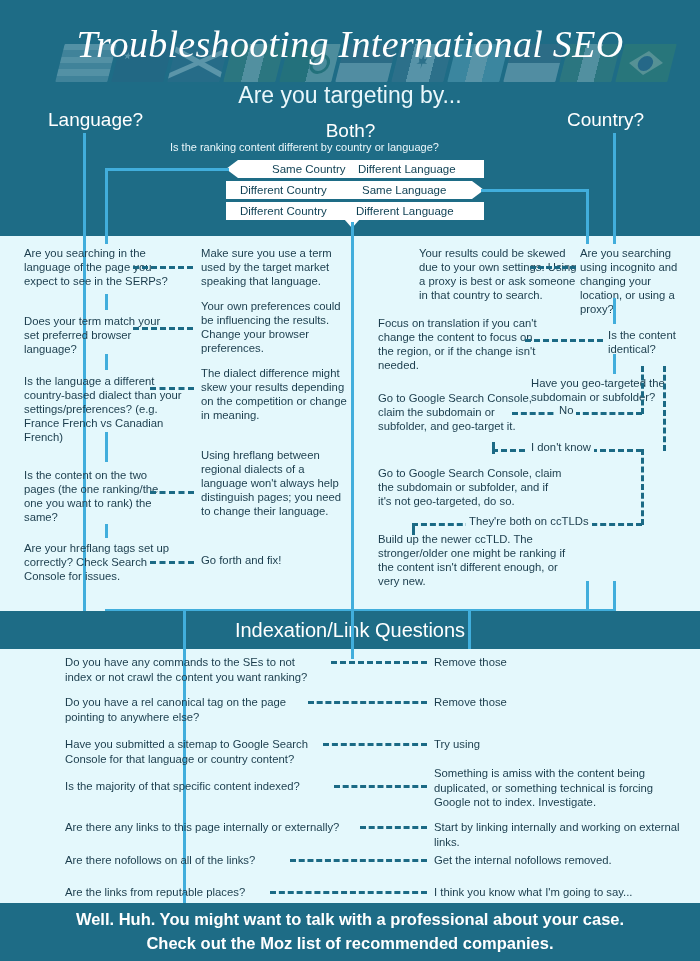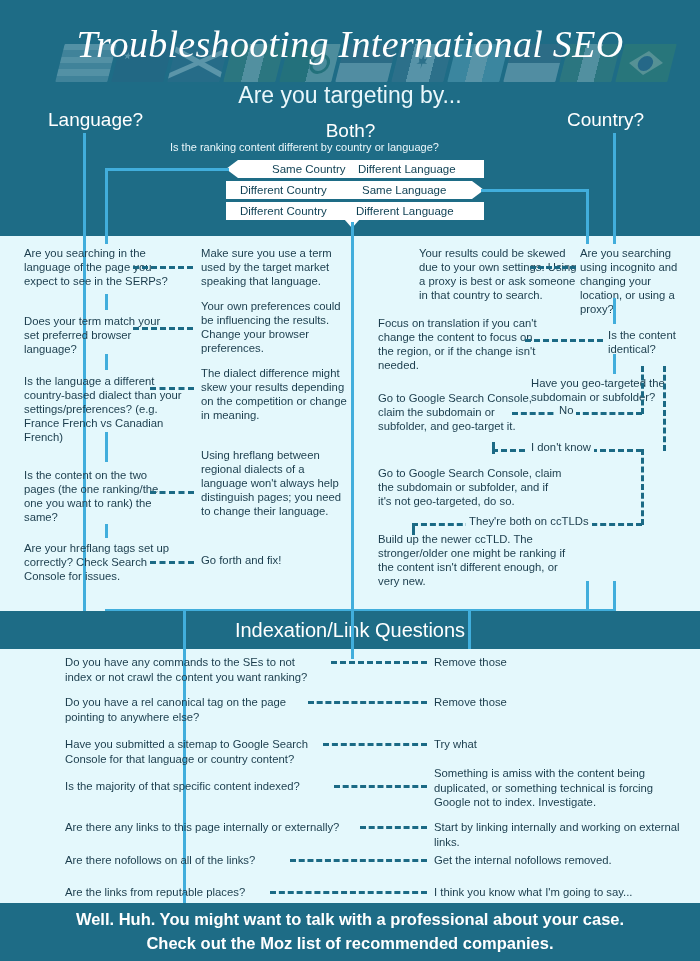--- a/index.html
+++ b/index.html
@@ -311,21 +311,21 @@
     <div class="idx-q" style="left:65px; top:6px; width:258px;">Do you have any commands to the SEs to not index or not crawl the content you want ranking?</div>
     <div class="dash-h" style="left:331px; top:12px; width:96px;"></div>
     <div class="idx-a" style="left:434px; top:6px; width:250px;">Remove those</div>
 
     <div class="idx-q" style="left:65px; top:46px; width:240px;">Do you have a rel canonical tag on the page pointing to anywhere else?</div>
     <div class="dash-h" style="left:308px; top:52px; width:119px;"></div>
     <div class="idx-a" style="left:434px; top:46px; width:250px;">Remove those</div>
 
     <div class="idx-q" style="left:65px; top:88px; width:260px;">Have you submitted a sitemap to Google Search Console for that language or country content?</div>
     <div class="dash-h" style="left:323px; top:94px; width:104px;"></div>
-    <div class="idx-a" style="left:434px; top:88px; width:250px;">Try what</div>
+    <div class="idx-a" style="left:434px; top:88px; width:250px;">Try using</div>
 
     <div class="idx-q" style="left:65px; top:130px; width:270px;">Is the majority of that specific content indexed?</div>
     <div class="dash-h" style="left:334px; top:136px; width:93px;"></div>
     <div class="idx-a" style="left:434px; top:117px; width:250px;">Something is amiss with the content being duplicated, or something technical is forcing Google not to index. Investigate.</div>
 
     <div class="idx-q" style="left:65px; top:171px; width:290px;">Are there any links to this page internally or externally?</div>
     <div class="dash-h" style="left:360px; top:177px; width:67px;"></div>
     <div class="idx-a" style="left:434px; top:171px; width:250px;">Start by linking internally and working on external links.</div>
 
     <div class="idx-q" style="left:65px; top:204px; width:230px;">Are there nofollows on all of the links?</div>

